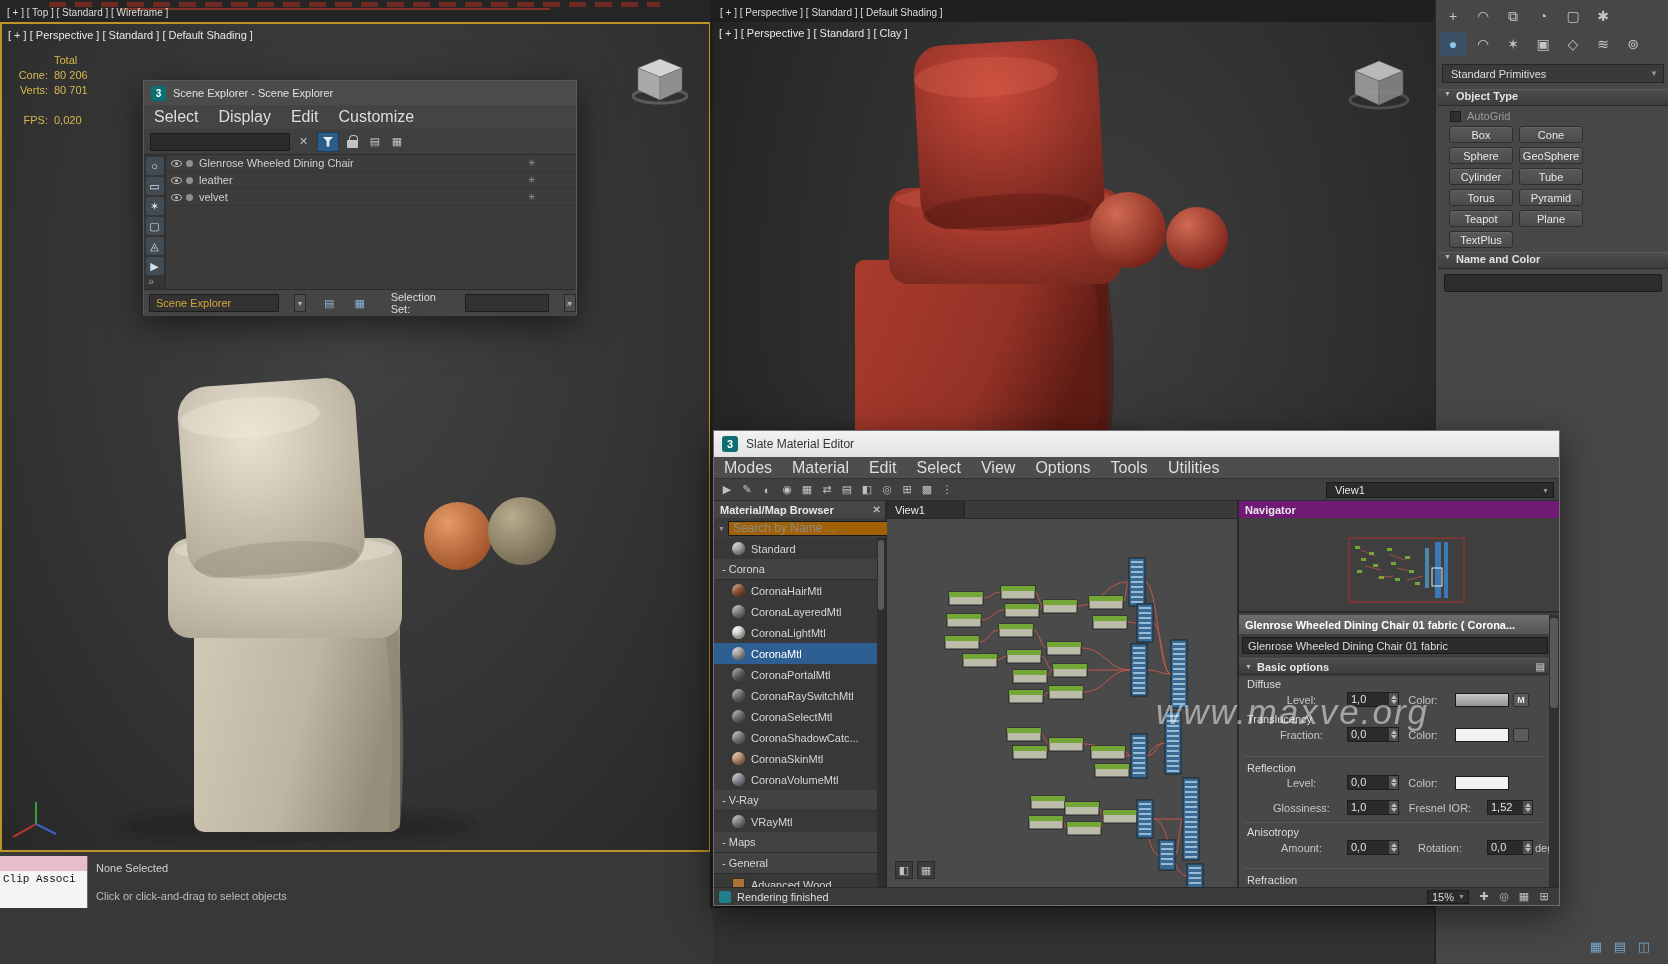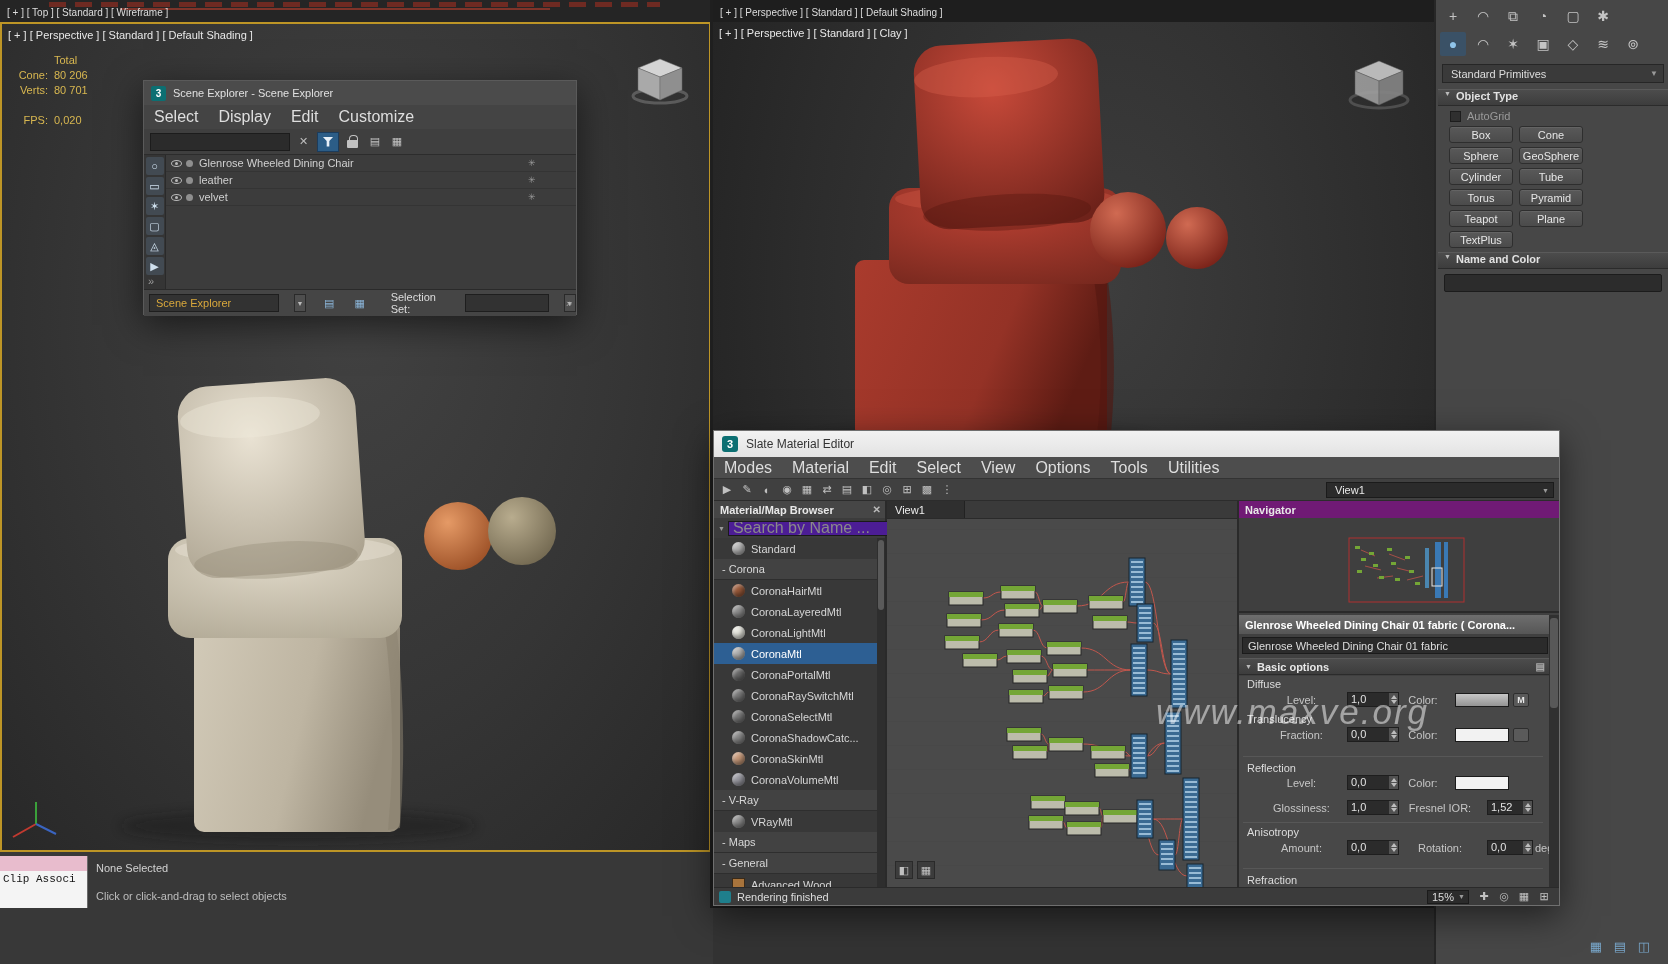--- a/index.html
+++ b/index.html
@@ -92,21 +92,21 @@
 .tbic{width:18px;height:18px;display:flex;align-items:center;justify-content:center;color:#c0c0c0;font-size:11px}
 #me-viewcombo{position:absolute;left:612px;top:3px;width:228px;height:16px;background:#2b2b2b;border:1px solid #1b1b1b;color:#e8e8e8;display:flex;align-items:center;padding-left:8px}
 #me-viewcombo .arr{margin-left:auto;margin-right:4px;font-size:7px;color:#999}
 #me-content{position:relative;height:388px;display:flex}
 
 #browser{width:173px;border-right:2px solid #2a2a2a;display:flex;flex-direction:column}
 #br-head{height:17px;background:#464646;display:flex;align-items:center;padding-left:6px;font-weight:bold;color:#e8e8e8;position:relative}
 #br-head .x{position:absolute;right:4px;color:#bbb;font-size:10px}
 #br-search{height:20px;background:#3c3c3c;display:flex;align-items:center;padding:0 4px;gap:3px}
 #br-search .arr{font-size:7px;color:#999}
-#br-search input{flex:1;height:15px;background:#4c1d95;border:1px solid #1a1a1a;color:#ddd;font-size:16px;padding:0 4px}
+#br-search input{flex:1;height:15px;background:#a16207;border:1px solid #1a1a1a;color:#ddd;font-size:12px;padding:0 4px}
 #br-search input::placeholder{color:#8a8a8a}
 #br-list{position:relative;flex:1;background:#383838;overflow:hidden}
 .bgroup{height:21px;background:#424242;border-bottom:1px solid #2e2e2e;display:flex;align-items:center;padding-left:8px;color:#d8d8d8}
 .bitem{height:21px;display:flex;align-items:center;padding-left:18px;color:#d6d6d6}
 .bitem.sel{background:#2d5f93;color:#fff}
 .bdot{width:13px;height:13px;border-radius:50%;margin-right:6px;box-shadow:inset -2px -3px 4px rgba(0,0,0,.45),inset 2px 2px 3px rgba(255,255,255,.35)}
 .bsq{width:13px;height:13px;margin-right:6px;border:1px solid #3a2a18}
 #br-scroll{position:absolute;right:0;top:0;width:8px;height:100%;background:#2e2e2e}
 #br-scroll .thumb{position:absolute;left:1px;top:2px;width:6px;height:70px;background:#5a5a5a;border-radius:3px}
 

